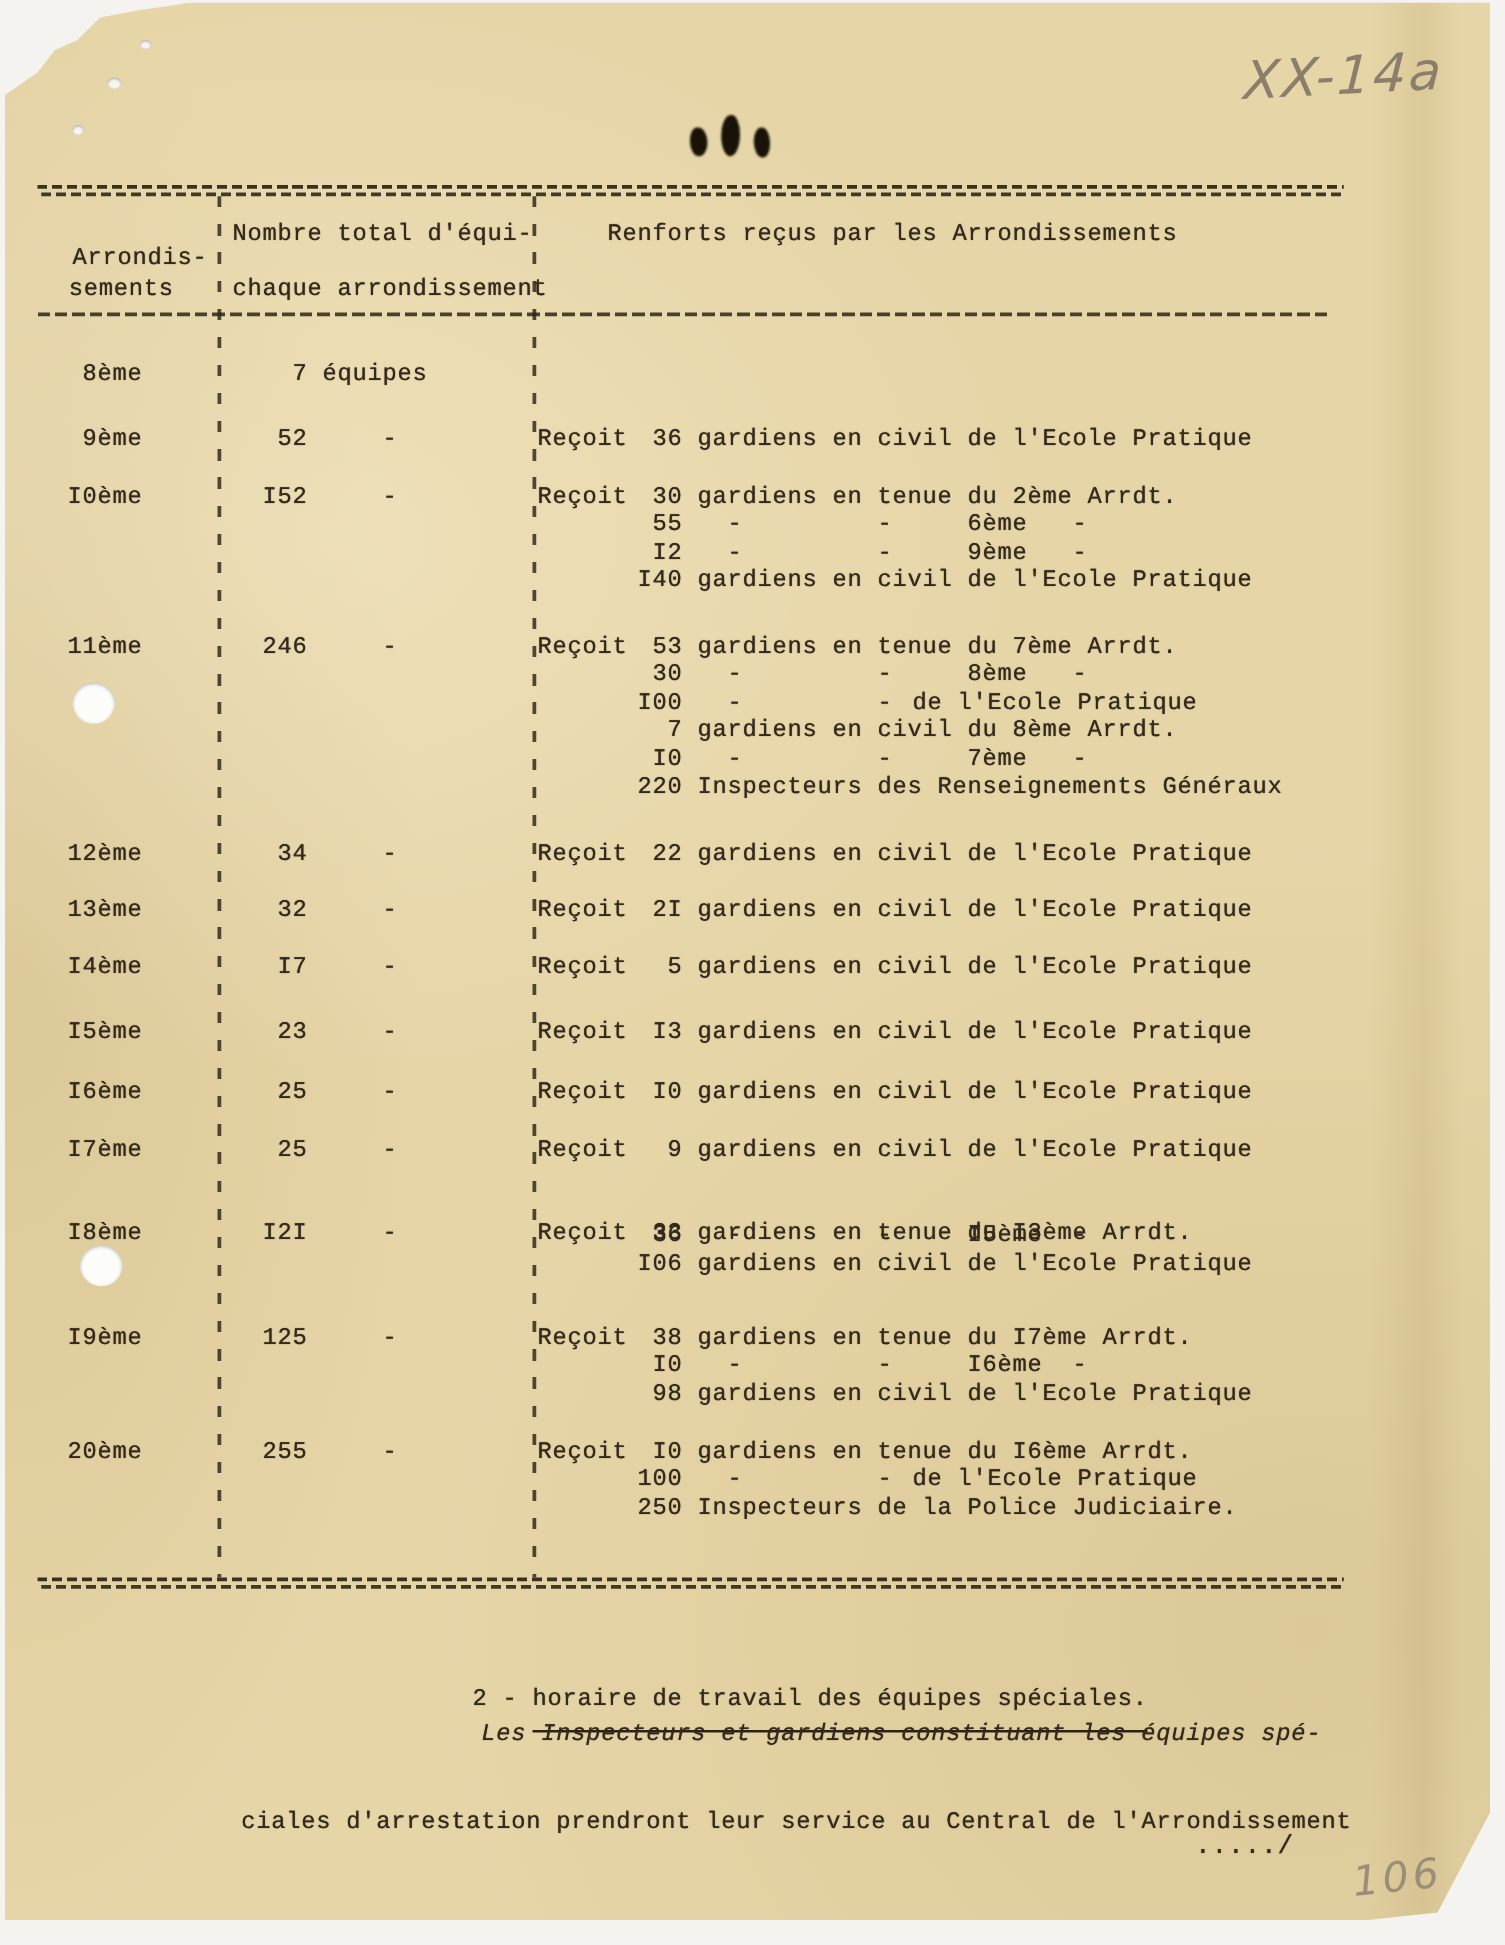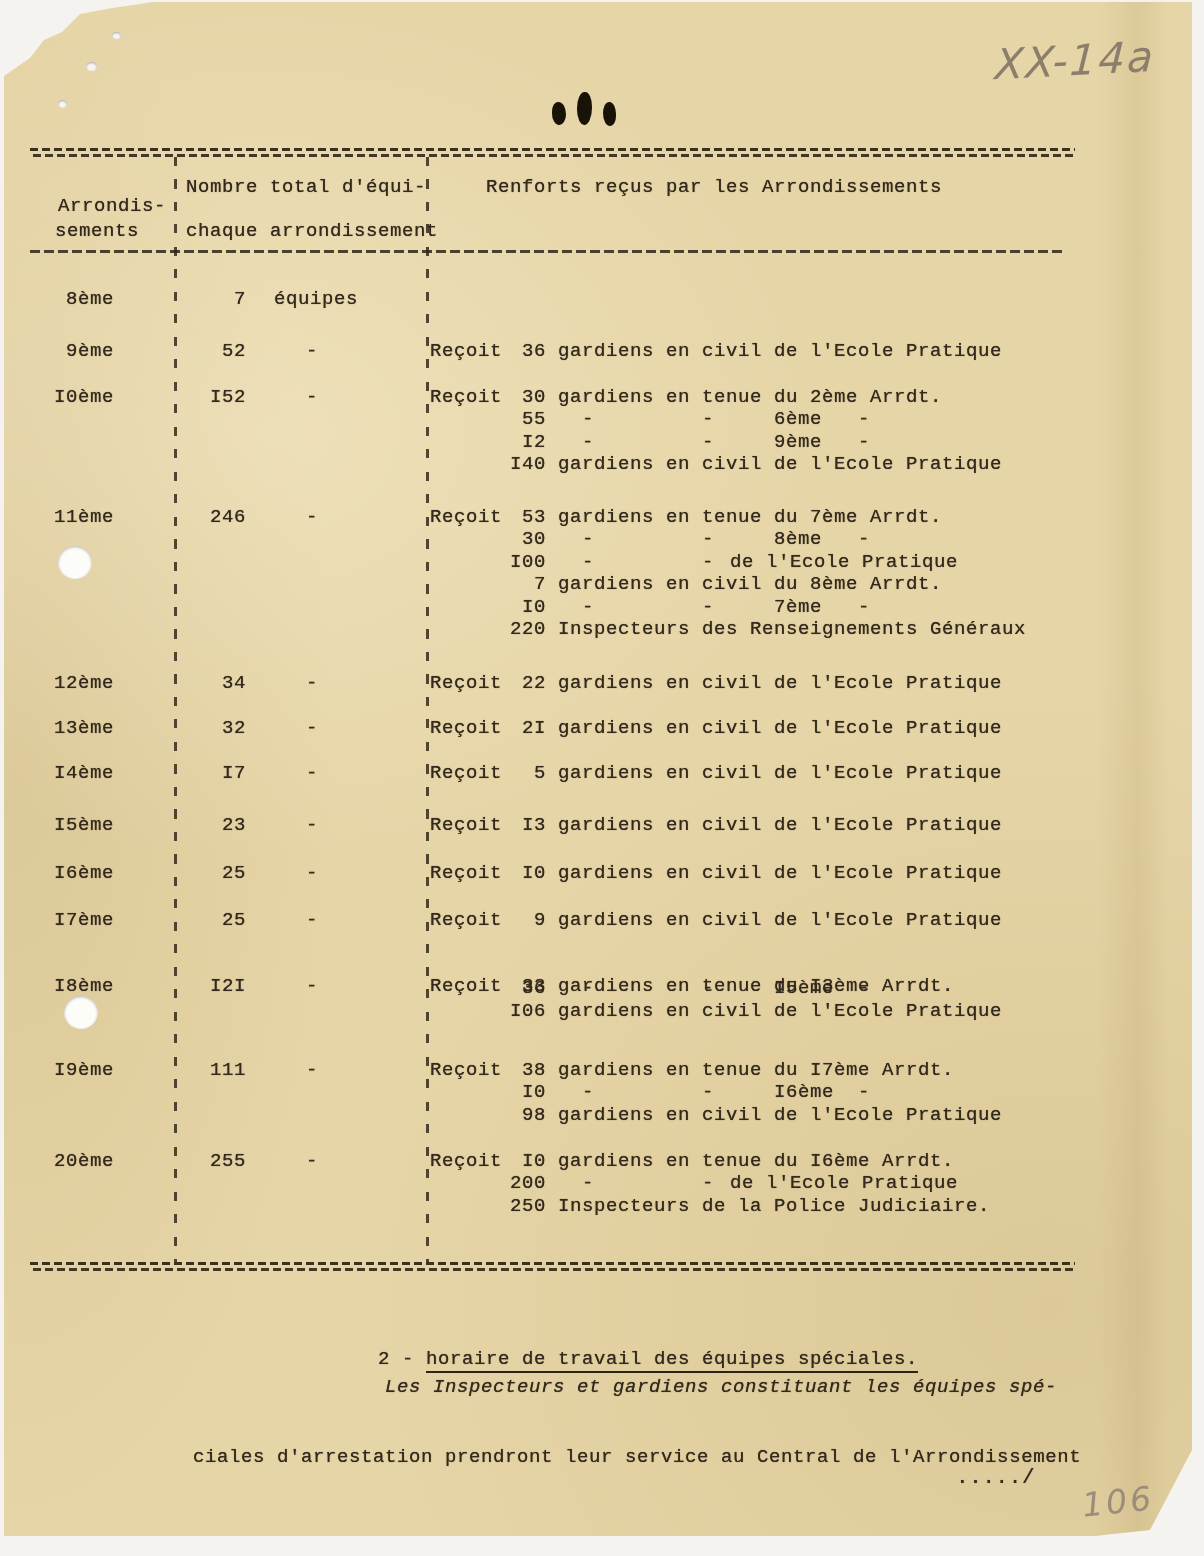--- a/index.html
+++ b/index.html
@@ -28,21 +28,21 @@
     box-shadow:inset 0 1px 2px rgba(0,0,0,.3);}
   .hole{position:absolute;width:34px;height:33px;border-radius:50%;background:#fcfcf9;
     box-shadow:inset 0 1px 3px rgba(0,0,0,.28);}
   
   .tw{color:#33291c;font-size:19px;letter-spacing:.6px;
       text-shadow:0 0 .8px rgba(40,30,15,.85);white-space:pre;}
   .tl{position:absolute;left:30px;width:1060px;height:23px;}
   .tl span{position:absolute;top:0;}
   .c1 {left:24px;}  .c1s{left:36px;}
   .c2n{left:132px;width:84px;text-align:right;}
-  .c2x{left:244px;} .c2d{left:276px;}
+  .c2x{left:228px;} .c2d{left:276px;}
   .rc {left:400px;}
   .c3n{left:480px;width:36px;text-align:right;}
   .c3t{left:528px;}
   .d1 {left:552px;} .d2{left:672px;} .lb{left:744px;} .d3{left:828px;}
   .det{left:700px;}
   .h-arr{left:28px;margin-top:19px;} .h-sem{left:25px;} .hc2{left:156px;} .hc3{left:456px;}
   
   .hrule2{position:absolute;left:30px;width:1045px;height:9px;
     background-image:
       repeating-linear-gradient(90deg, rgba(44,35,21,.92) 0 8px, transparent 8px 12px),
@@ -53,21 +53,21 @@
   .hrule1{position:absolute;left:30px;width:1032px;height:3px;
     background:repeating-linear-gradient(90deg, rgba(46,37,23,.85) 0 10px, transparent 10px 14px);}
   .vline{position:absolute;width:3px;
     background:repeating-linear-gradient(180deg, rgba(45,36,22,.82) 0 9px, transparent 9px 22.5px);}
   
   .blob{position:absolute;background:#191307;filter:blur(.7px);}
   .pencil{position:absolute;color:#8b7f6c;
     font-family:"DejaVu Sans","Liberation Sans",sans-serif;font-style:italic;}
   
   .s2-title{position:absolute;left:330px;top:1326px;}
-  .s2-underline{border-bottom:2.5px solid #2c2315;padding-bottom:1px;margin-left:12px;}
+  .s2-underline{border-bottom:2.5px solid #2c2315;padding-bottom:14px;margin-left:12px;}
   .para-line{position:absolute;}
   .contmark{position:absolute;left:956px;top:1466px;font-size:21px;}
 </style>
 </head>
 <body>
 
 <div class="page">
   <div class="paper"></div>
 
   <div class="speck" style="left:112px;top:32px;width:9px;height:7px;"></div>
@@ -247,21 +247,21 @@
     <span class="lb">I5ème</span>
     <span class="d3">-</span>
   </div>
   <div class="tl tw" style="top:1000px;">
     <span class="c3n">I06</span>
     <span class="c3t">gardiens en civil de l'Ecole Pratique</span>
   </div>
 
   <div class="tl tw" style="top:1059px;">
     <span class="c1">I9ème</span>
-    <span class="c2n">111</span>
+    <span class="c2n">125</span>
     <span class="c2d">-</span>
     <span class="rc">Reçoit</span>
     <span class="c3n">38</span>
     <span class="c3t">gardiens en tenue du I7ème Arrdt.</span>
   </div>
   <div class="tl tw" style="top:1081px;">
     <span class="c3n">I0</span>
     <span class="d1">-</span>
     <span class="d2">-</span>
     <span class="lb">I6ème</span>
@@ -274,21 +274,21 @@
 
   <div class="tl tw" style="top:1150px;">
     <span class="c1">20ème</span>
     <span class="c2n">255</span>
     <span class="c2d">-</span>
     <span class="rc">Reçoit</span>
     <span class="c3n">I0</span>
     <span class="c3t">gardiens en tenue du I6ème Arrdt.</span>
   </div>
   <div class="tl tw" style="top:1172px;">
-    <span class="c3n">200</span>
+    <span class="c3n">100</span>
     <span class="d1">-</span>
     <span class="d2">-</span>
     <span class="det">de l'Ecole Pratique</span>
   </div>
   <div class="tl tw" style="top:1195px;">
     <span class="c3n">250</span>
     <span class="c3t">Inspecteurs de la Police Judiciaire.</span>
   </div>
 
   <div class="s2-title tw">

